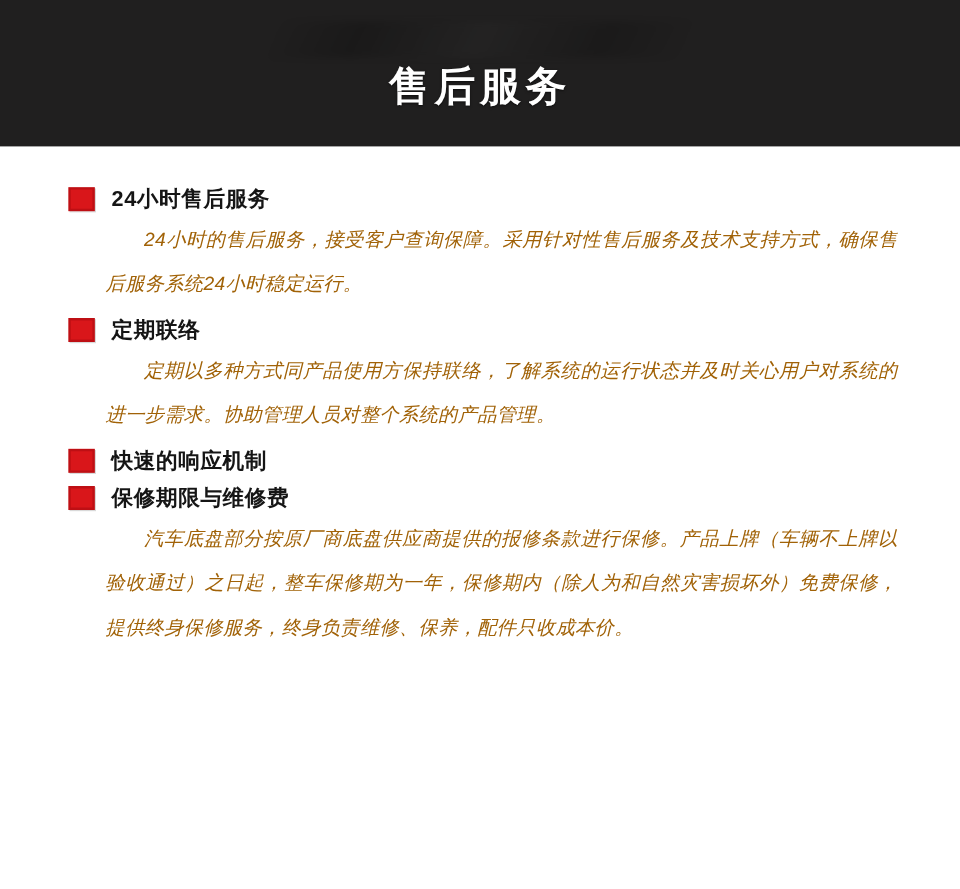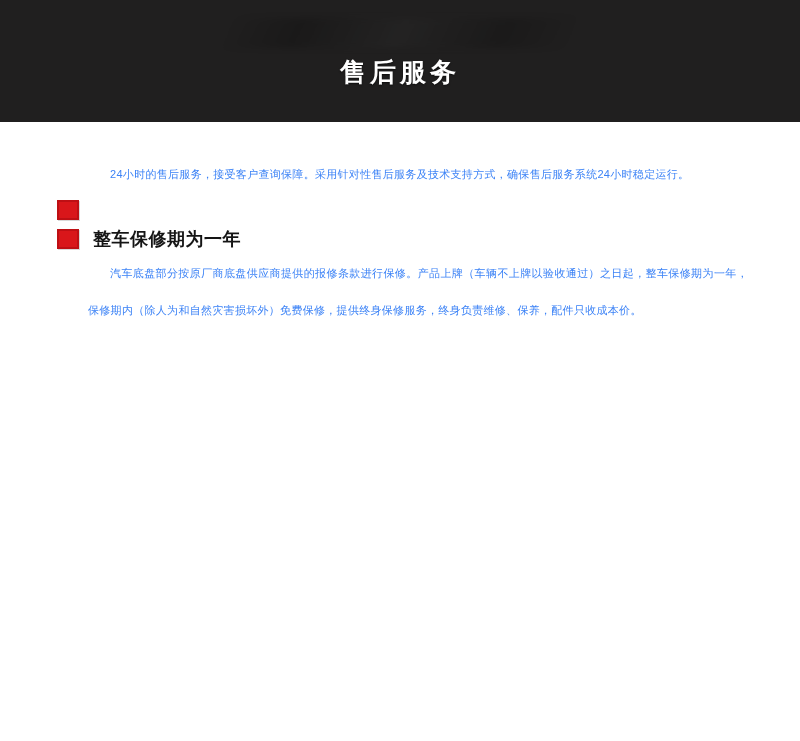--- a/index.html
+++ b/index.html
@@ -33,21 +33,21 @@
       rgba(0,0,0,0.35) 20%,
       rgba(60,60,60,0.25) 50%,
       rgba(0,0,0,0.30) 80%,
       rgba(255,255,255,0.00) 100%);
     filter: blur(3px);
     transform: skewX(-18deg);
     opacity: 0.5;
   }
   .header-title {
     color: #ffffff;
-    font-size: 26px;
+    font-size: 34px;
     font-weight: 700;
     letter-spacing: 4px;
     margin-top: 22px;
     text-shadow: 0 1px 2px rgba(0,0,0,0.6);
   }
   
   .main {
     padding: 32px 52px 0 57px;
   }
   .section { margin-bottom: 7px; }
@@ -65,50 +65,63 @@
   }
   .section-title {
     margin-left: 14px;
     font-size: 18px;
     font-weight: 700;
     color: #151515;
     letter-spacing: 0.5px;
   }
   .para {
     margin: 2px 0 2px 31px;
-    font-size: 11px;
+    font-size: 16px;
     line-height: 37px;
-    color: #3b82f6;
+    color: #a16207;
     text-indent: 2em;
     letter-spacing: 0.3px;
     text-align: justify;
+    font-style: italic;
   }
 </style>
 </head>
 <body>
 
 <div class="header">
   <div class="watermark"></div>
   <div class="header-title">售后服务</div>
 </div>
 
 <div class="main">
 
   <div class="section">
+    <div class="section-header">
+      <span class="bullet"></span>
+      <h2 class="section-title">24小时售后服务</h2>
+    </div>
     <p class="para">24小时的售后服务，接受客户查询保障。采用针对性售后服务及技术支持方式，确保售后服务系统24小时稳定运行。</p>
   </div>
-
 
   <div class="section">
     <div class="section-header">
       <span class="bullet"></span>
+      <h2 class="section-title">定期联络</h2>
+    </div>
+    <p class="para">定期以多种方式同产品使用方保持联络，了解系统的运行状态并及时关心用户对系统的进一步需求。协助管理人员对整个系统的产品管理。</p>
+  </div>
+
+  <div class="section">
+    <div class="section-header">
+      <span class="bullet"></span>
+      <h2 class="section-title">快速的响应机制</h2>
     </div>
   </div>
 
   <div class="section">
     <div class="section-header">
       <span class="bullet"></span>
-      <h2 class="section-title">整车保修期为一年</h2>
+      <h2 class="section-title">保修期限与维修费</h2>
     </div>
     <p class="para">汽车底盘部分按原厂商底盘供应商提供的报修条款进行保修。产品上牌（车辆不上牌以验收通过）之日起，整车保修期为一年，保修期内（除人为和自然灾害损坏外）免费保修，提供终身保修服务，终身负责维修、保养，配件只收成本价。</p>
   </div>
 
 </div>
 
 </body></html>

